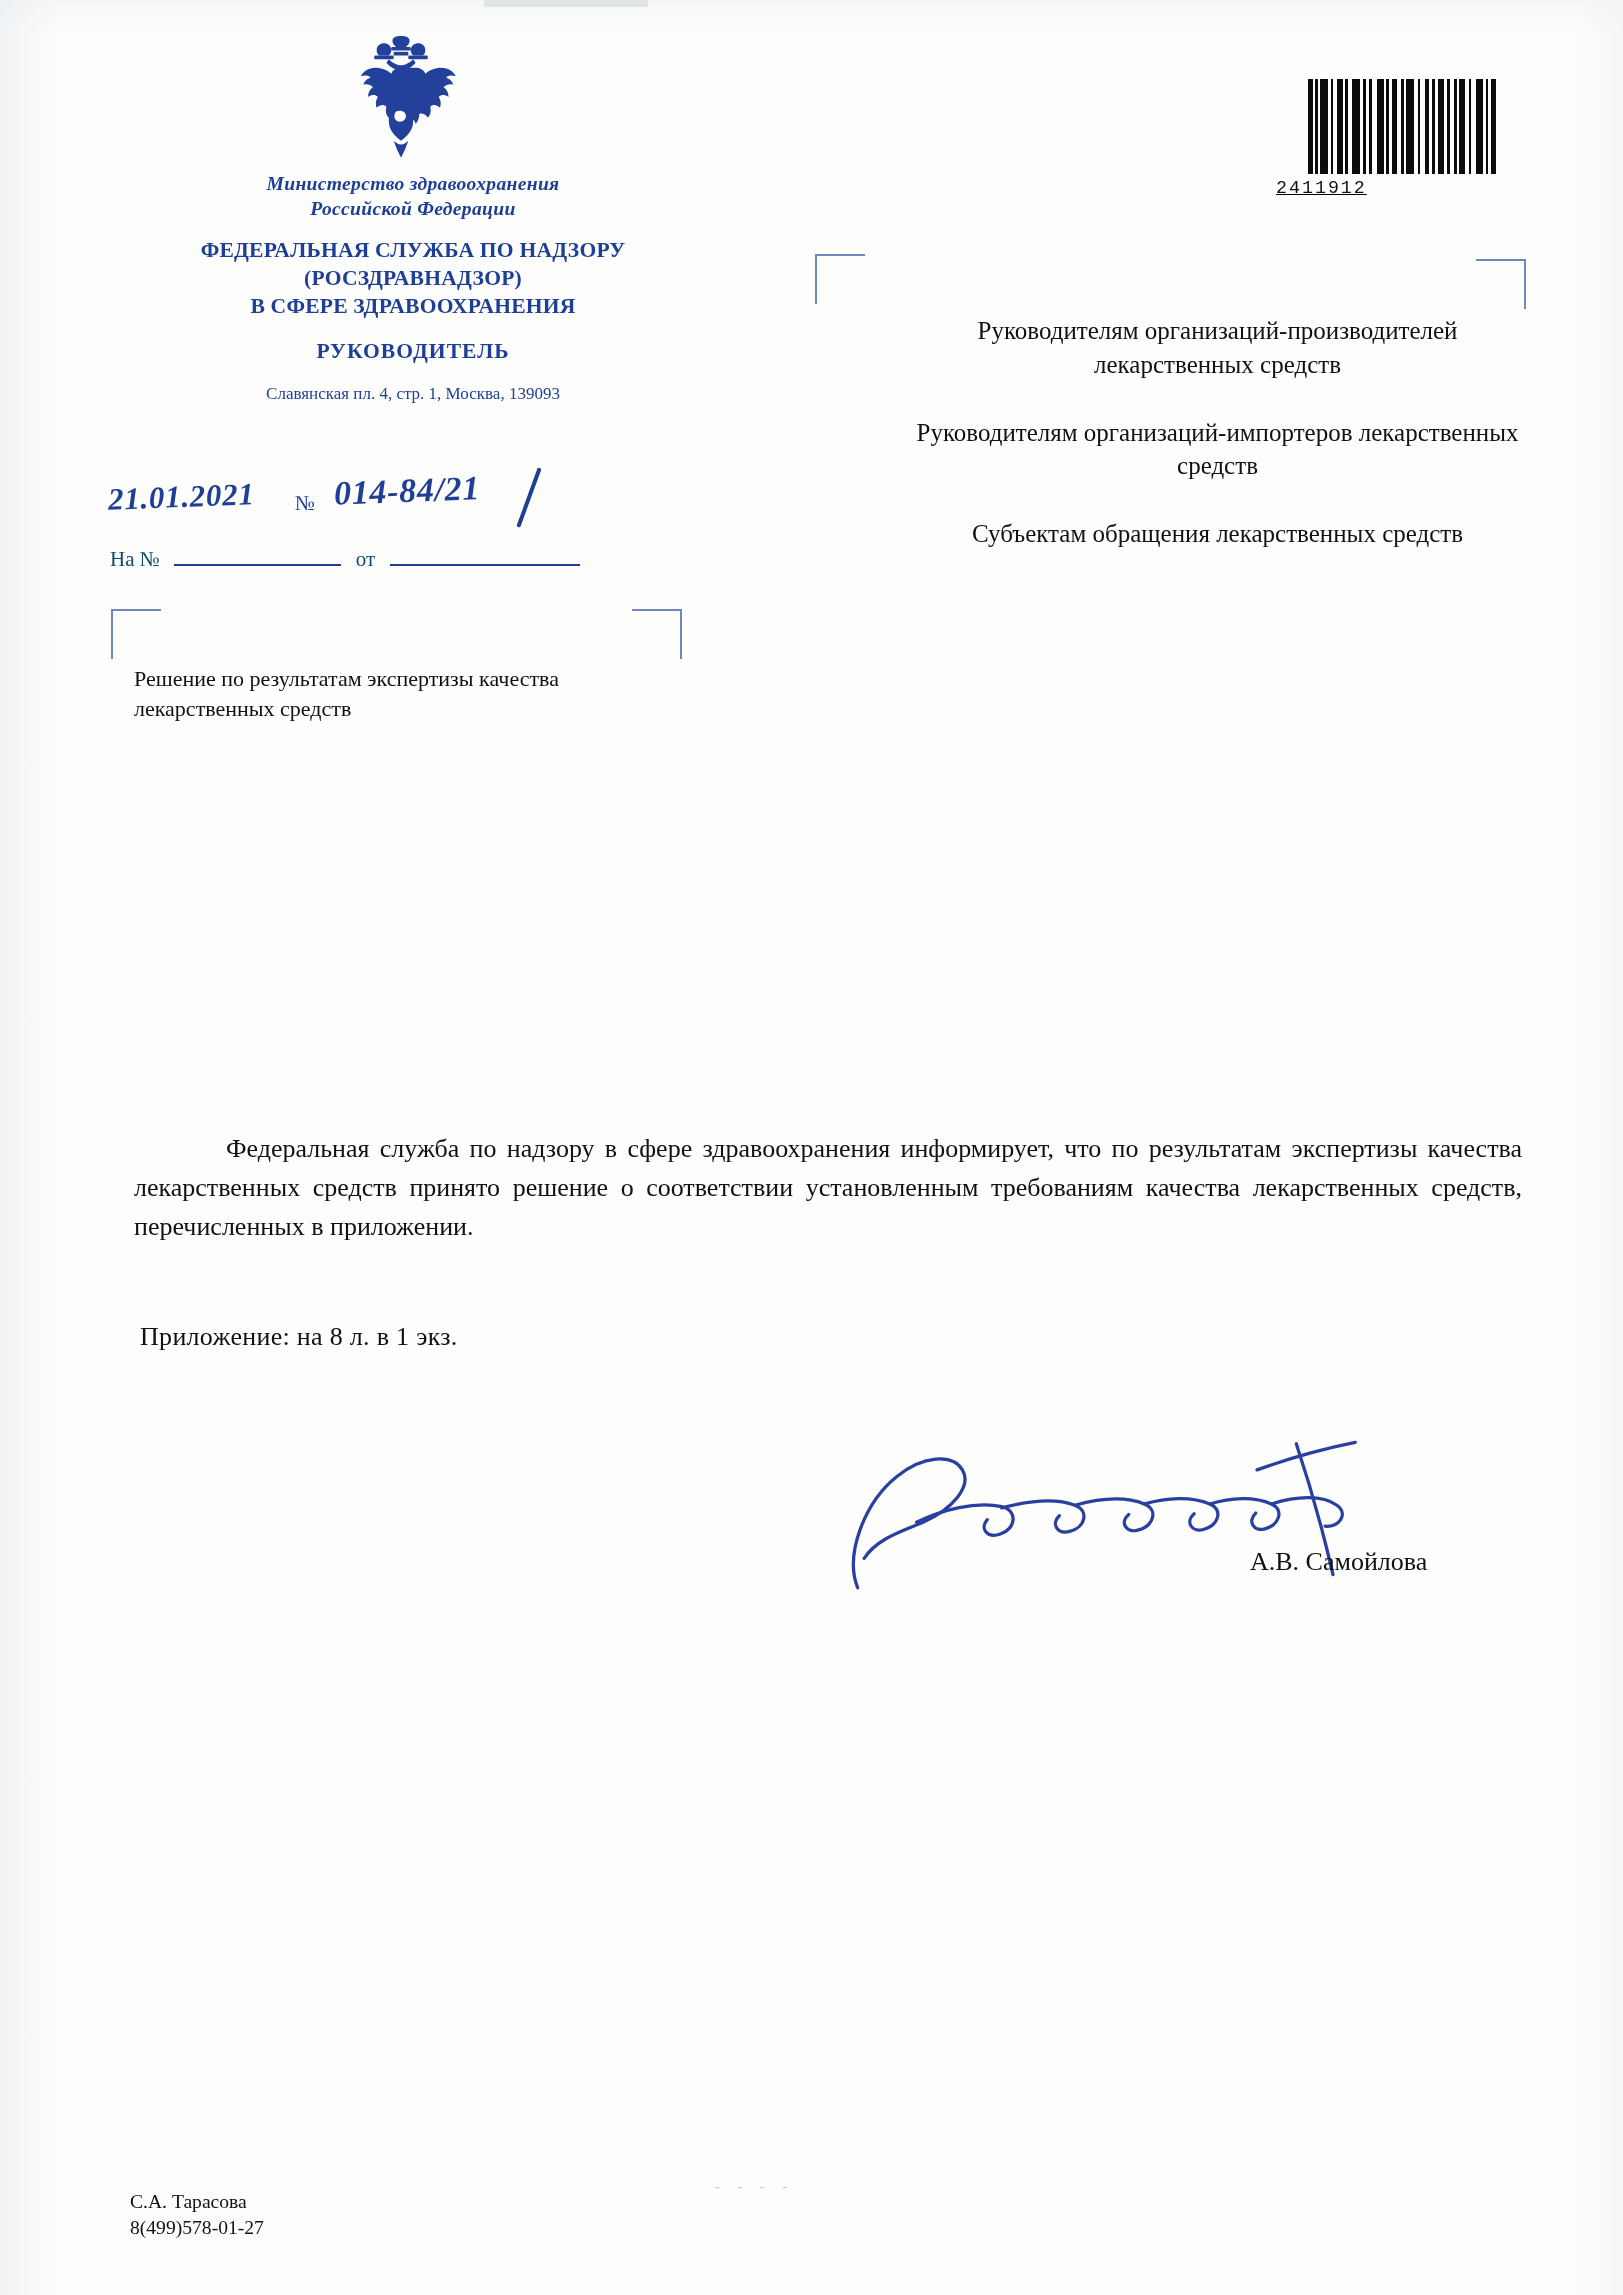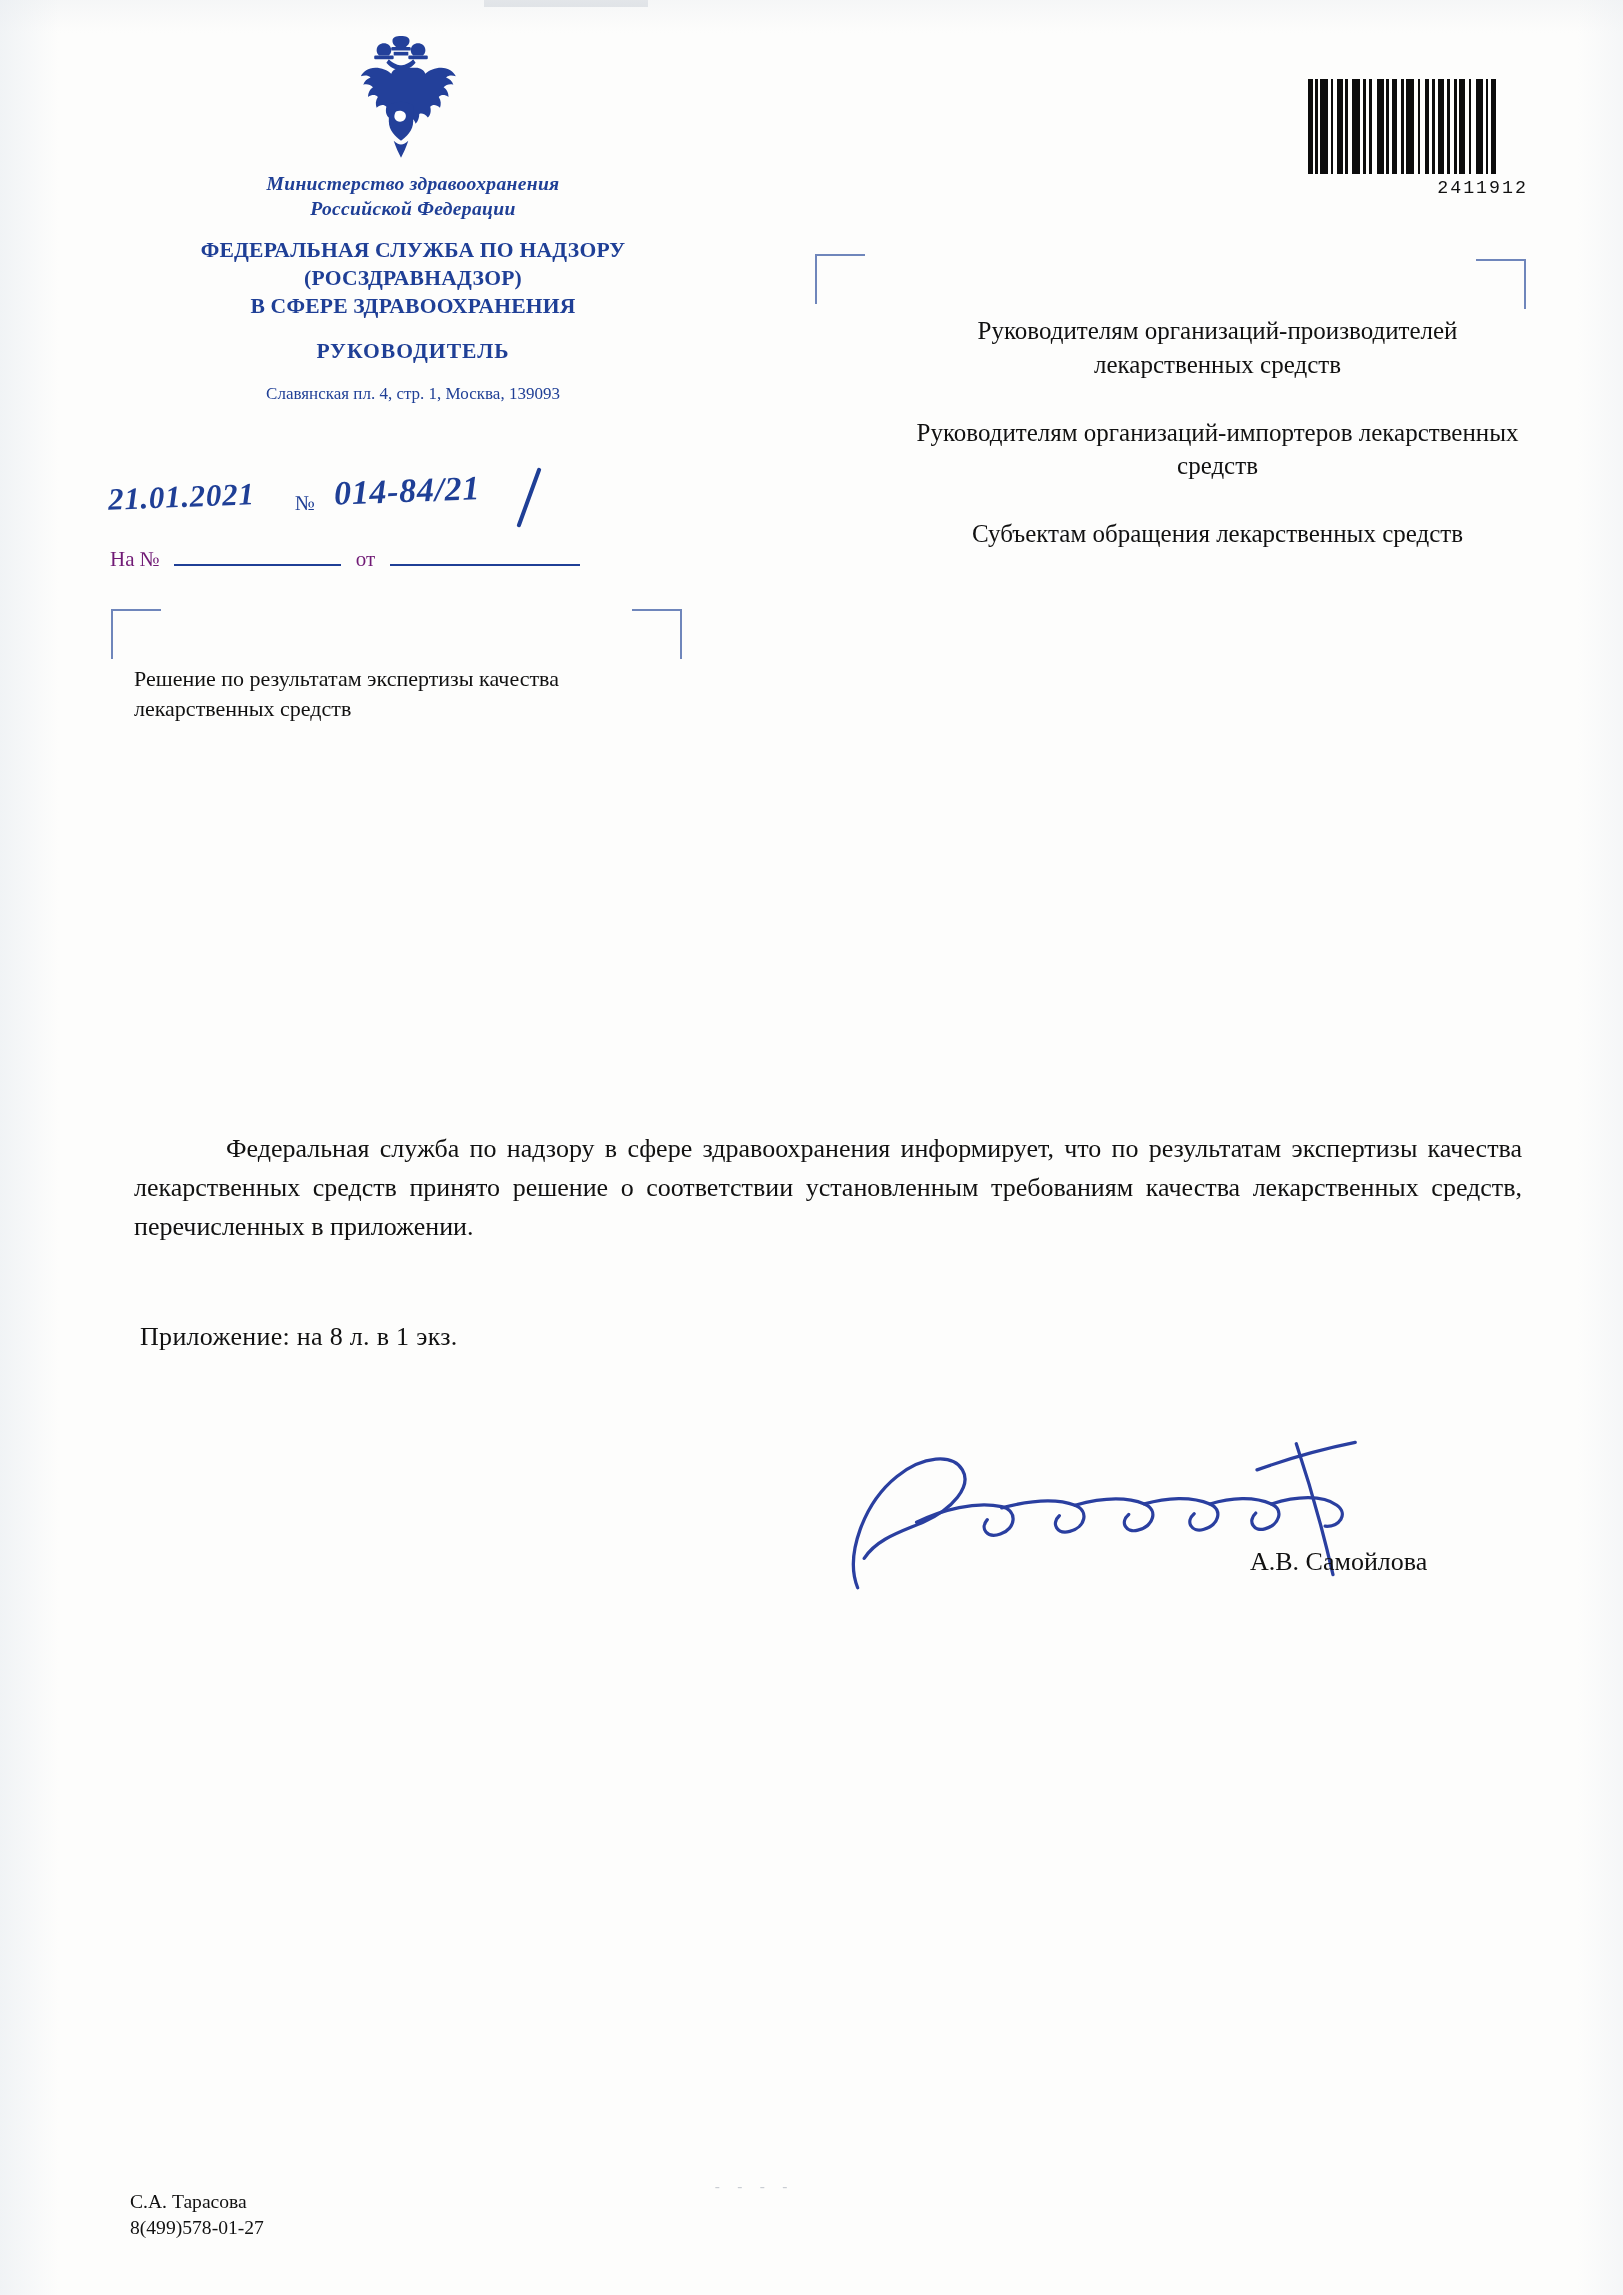--- a/index.html
+++ b/index.html
@@ -122,21 +122,21 @@
     transform: rotate(20deg);
     border-radius: 2px;
   }
 
   
   .refline {
     position: absolute;
     left: 110px;
     top: 547px;
     width: 589px;
-    color: #701a75;
+    color: #0c4a6e;
     font-size: 21px;
     font-family: "Liberation Serif", serif;
   }
   .refline .lbl { display: inline-block; }
   .refline .rule {
     display: inline-block;
     width: 167px;
     border-bottom: 2px solid #1f3f96;
     height: 17px;
     margin: 0 9.2px;
@@ -173,21 +173,22 @@
     color: #111;
     font-family: "Liberation Serif", serif;
   }
 
   
   .barcode-box {
     position: absolute;
     left: 1276px;
     top: 79px;
     width: 252px;
-    text-align: right;
+    text-align: left;
+    text-decoration: underline;
   }
   .barcode-bars {
     height: 95px;
     display: flex;
     align-items: stretch;
     justify-content: center;
     gap: 0;
   }
   .barcode-bars i {
     display: block;

